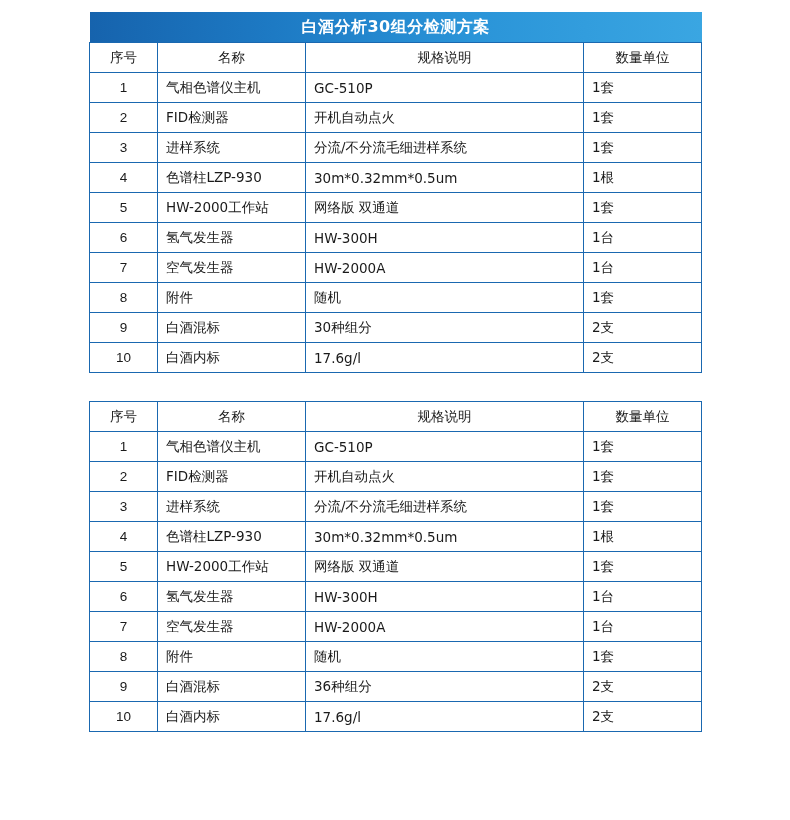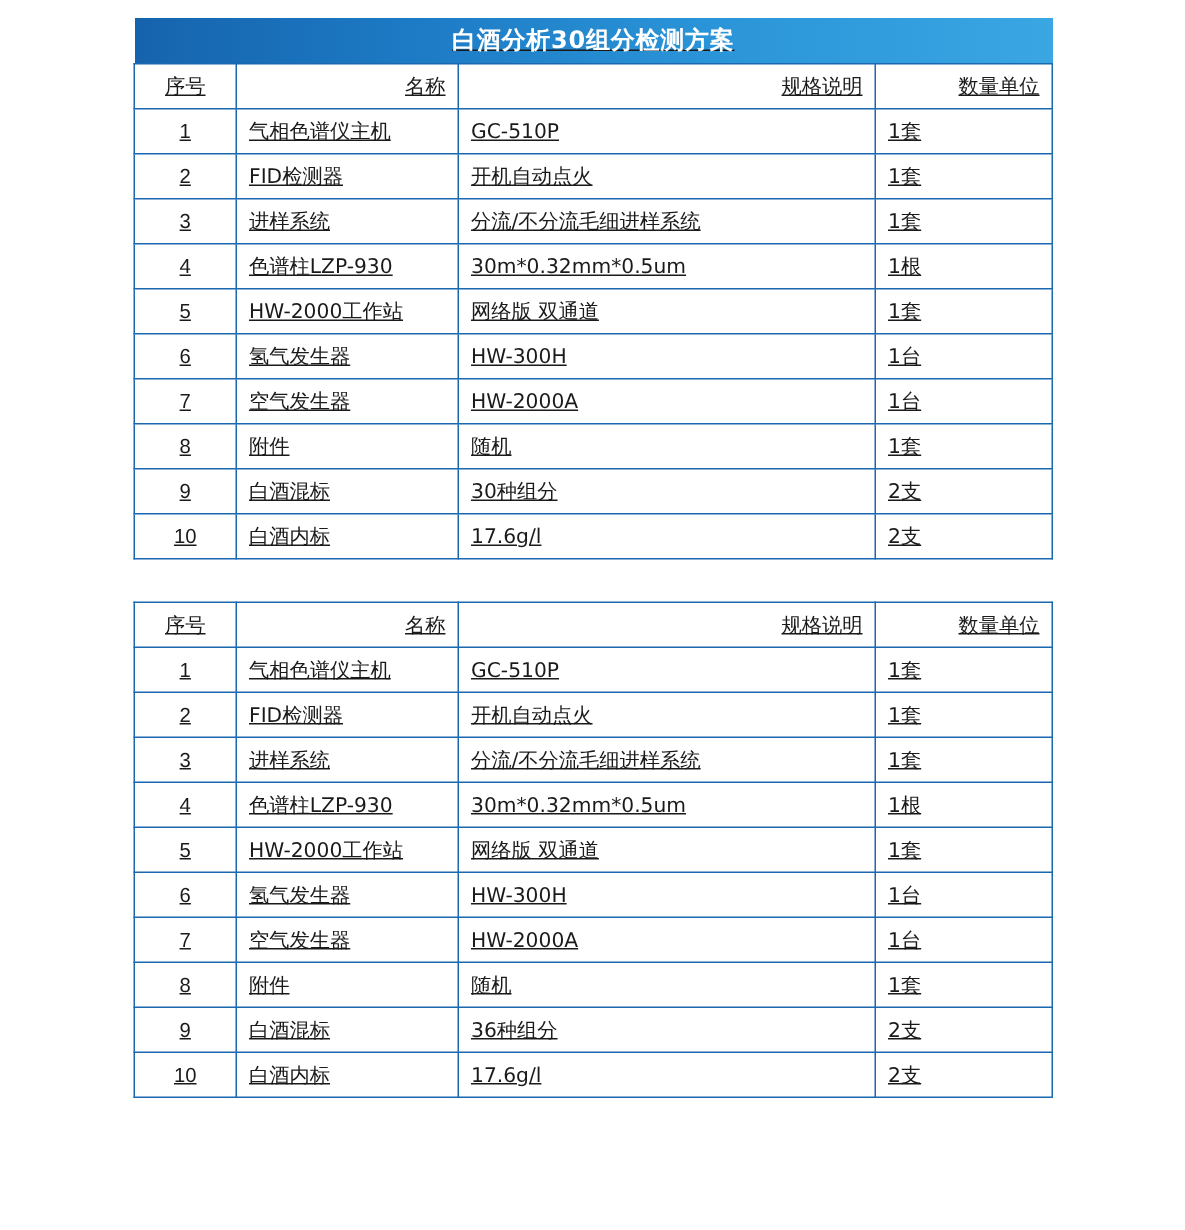--- a/index.html
+++ b/index.html
@@ -17,21 +17,20 @@
   .page {
     width: 790px;
     height: 820px;
     position: relative;
     box-sizing: border-box;
     padding: 0;
   }
   .spec-block {
     width: 612px;
     margin: 0 auto;
-    text-decoration: underline;
   }
   .spec-block.first { padding-top: 12px; }
   .spec-block.second { padding-top: 28px; }
 
   table.spec-table {
     width: 612px;
     border-collapse: collapse;
     table-layout: fixed;
     font-size: 14px;
   }
@@ -60,21 +59,21 @@
     border: 1px solid #1a68b0;
     height: 30px;
     box-sizing: border-box;
     font-weight: normal;
     font-size: 13.5px;
     color: #1a1a1a;
     padding: 0 8px;
     vertical-align: middle;
   }
   table.spec-table th.hcell {
-    text-align: right;
+    text-align: center;
     font-size: 13.5px;
   }
   table.spec-table th.hcell.center,
   table.spec-table td.cell.center {
     text-align: center;
     padding: 0;
   }
   .row-body td.cell {
     height: 31px;
   }

